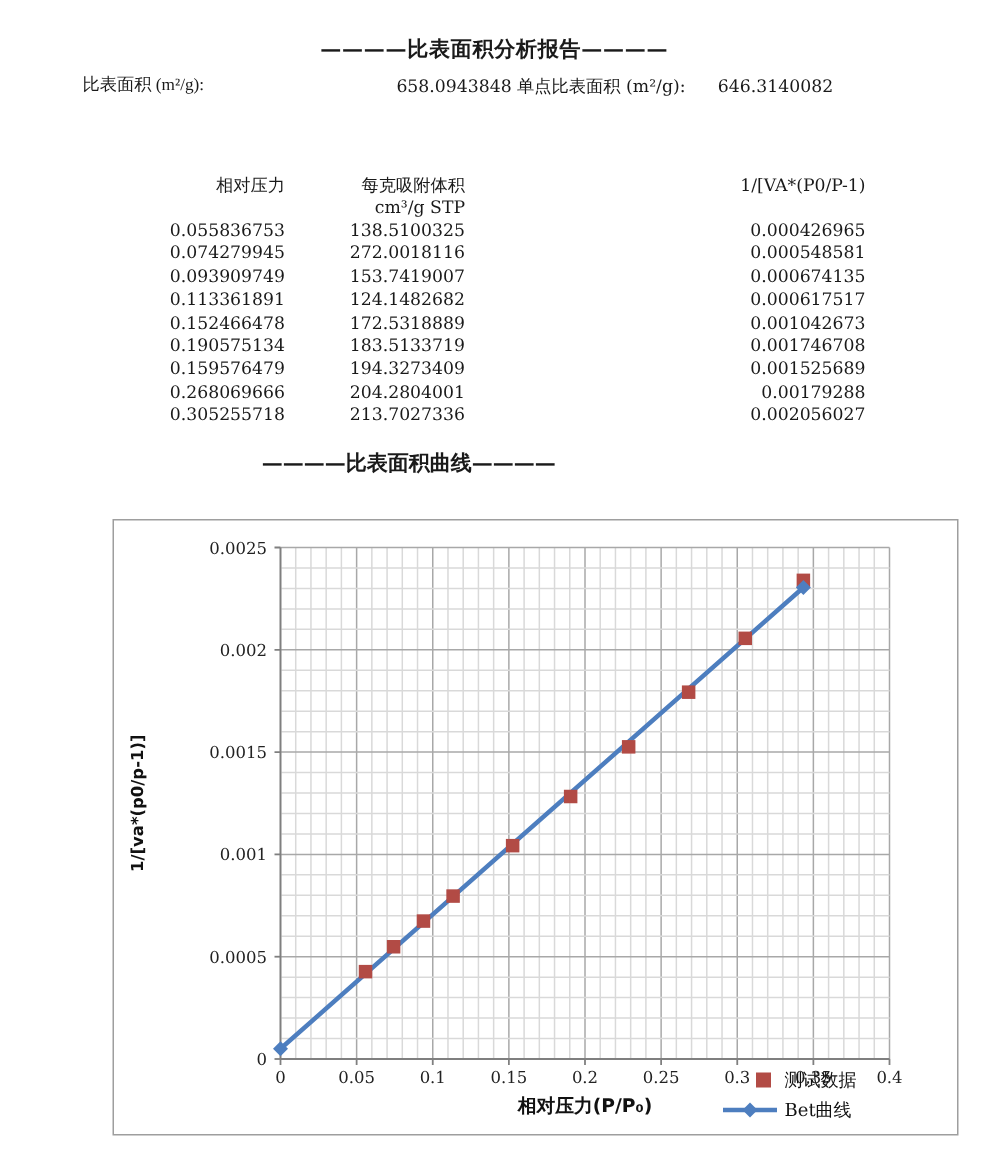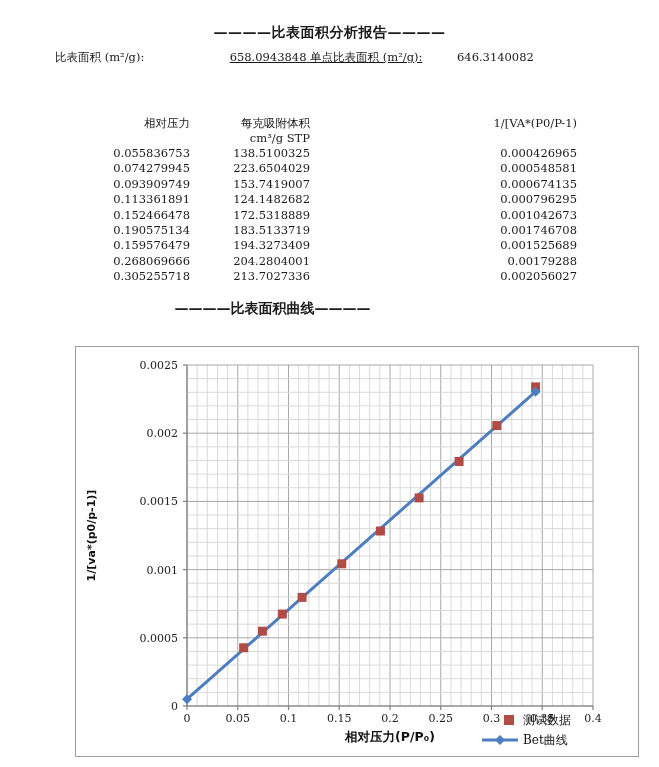--- a/index.html
+++ b/index.html
@@ -7,23 +7,23 @@
     width:659px;height:767px;position:relative;background:#ffffff;
     font-family:"DejaVu Serif","Liberation Serif",serif;color:#1a1a1a;
     overflow:hidden;
   }
   .report-title{
     position:absolute;top:24px;left:0;width:659px;text-align:center;
     font-size:14px;font-weight:bold;letter-spacing:0.5px;white-space:nowrap;
   }
   .summary{position:absolute;top:50px;left:55px;width:522px;font-size:11.5px;line-height:15px;}
   .summary-row{display:grid;grid-template-columns:140px 1fr 120px;}
-  .summary-row .c1{text-align:left;}
-  .summary-row .c2{text-align:center;text-decoration:underline;}
-  .summary-row .c3{text-align:left;}
+  .summary-row .c1{text-align:left;font-family:Liberation Serif, serif;}
+  .summary-row .c2{text-align:right;}
+  .summary-row .c3{text-align:center;}
   table.data-table{
     position:absolute;top:116px;left:55px;width:522px;
     border-collapse:collapse;table-layout:fixed;font-size:11.5px;
   }
   table.data-table col.c1{width:135px;}
   table.data-table col.c2{width:120px;}
   table.data-table col.c3{width:267px;}
   table.data-table th, table.data-table td{
     padding:0;margin:0;text-align:right;font-weight:normal;
     white-space:nowrap;line-height:15px;
@@ -73,32 +73,32 @@
     </tr>
   </thead>
   <tbody>
       <tr>
         <td>0.055836753</td>
         <td>138.5100325</td>
         <td>0.000426965</td>
       </tr>
       <tr>
         <td>0.074279945</td>
-        <td>223.6504029</td>
+        <td>272.0018116</td>
         <td>0.000548581</td>
       </tr>
       <tr>
         <td>0.093909749</td>
         <td>153.7419007</td>
         <td>0.000674135</td>
       </tr>
       <tr>
         <td>0.113361891</td>
         <td>124.1482682</td>
-        <td>0.000796295</td>
+        <td>0.000617517</td>
       </tr>
       <tr>
         <td>0.152466478</td>
         <td>172.5318889</td>
         <td>0.001042673</td>
       </tr>
       <tr>
         <td>0.190575134</td>
         <td>183.5133719</td>
         <td>0.001746708</td>

